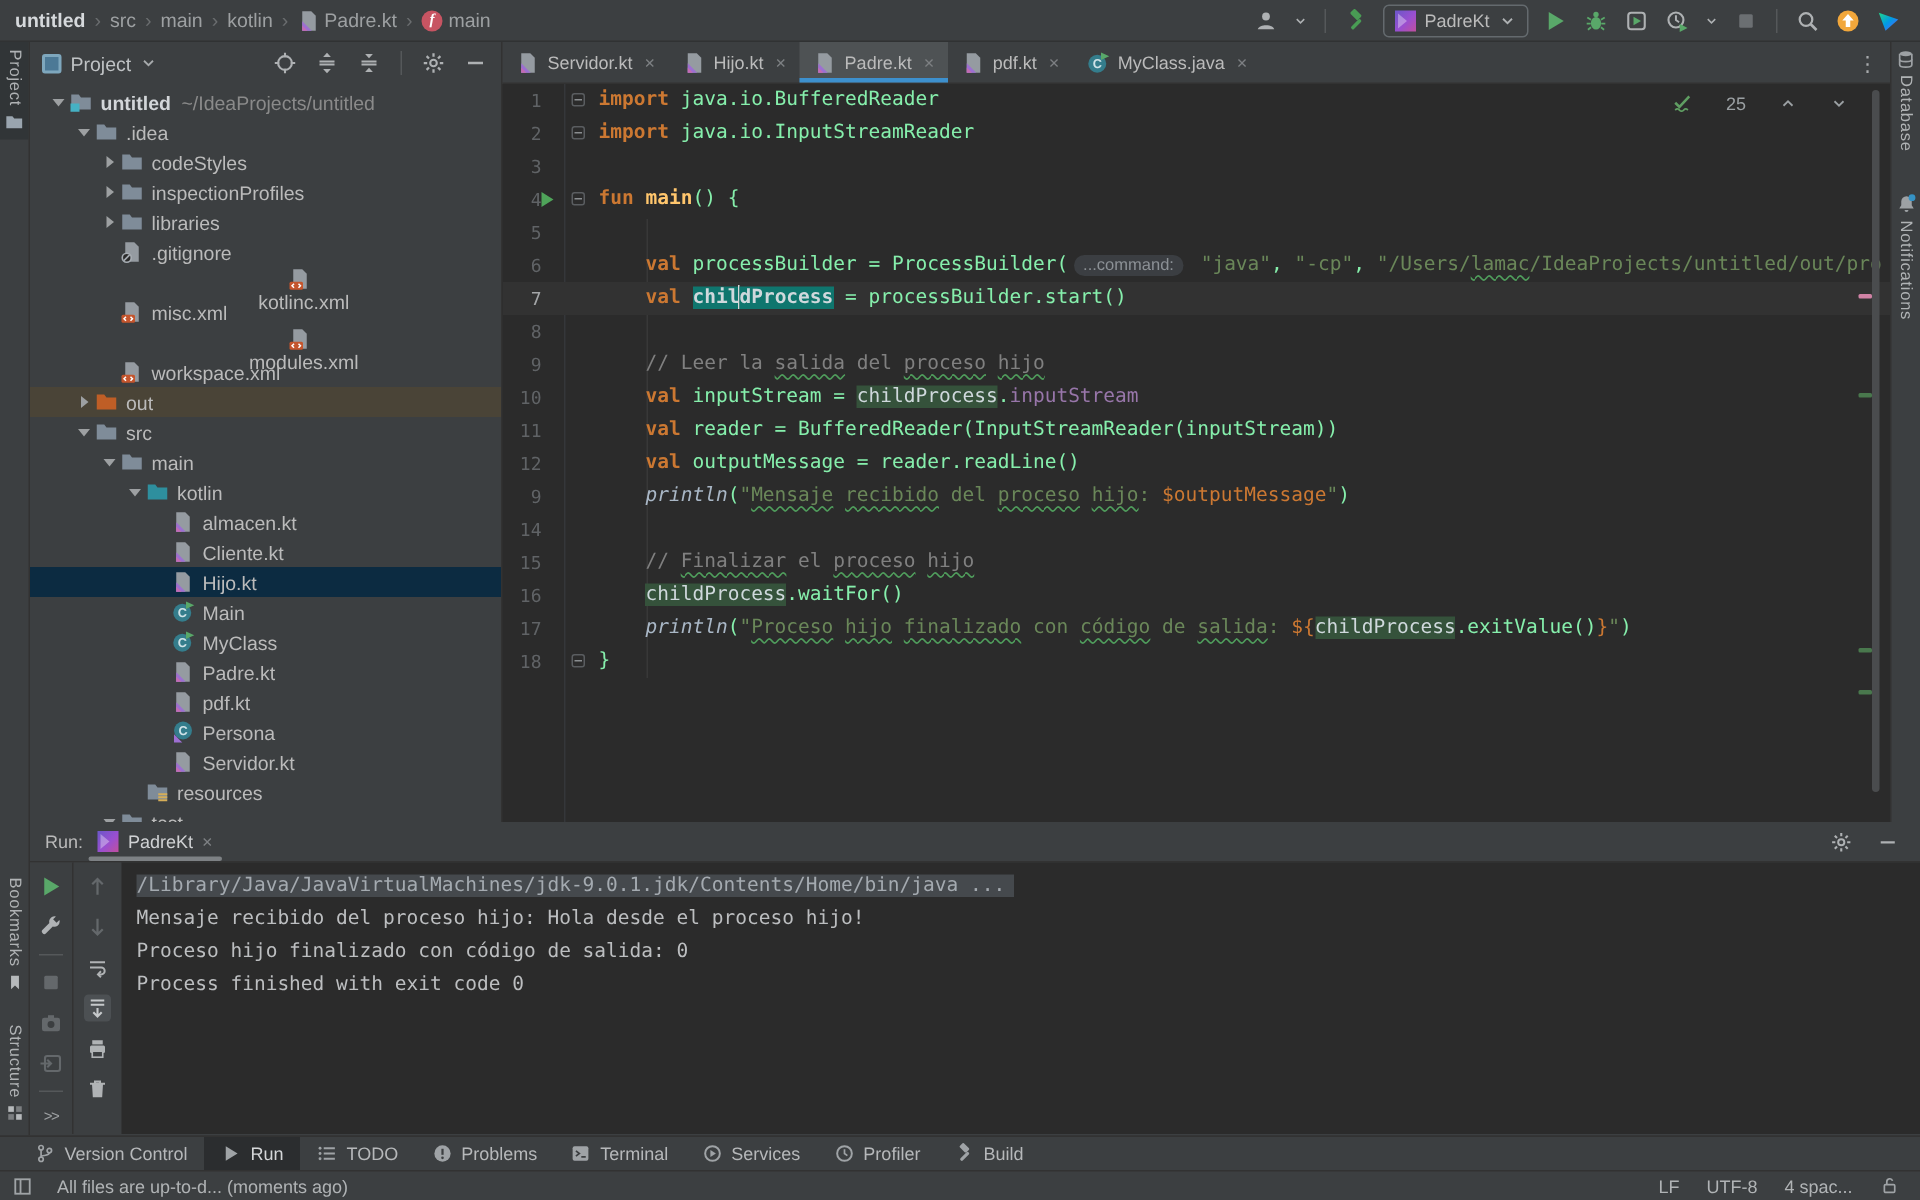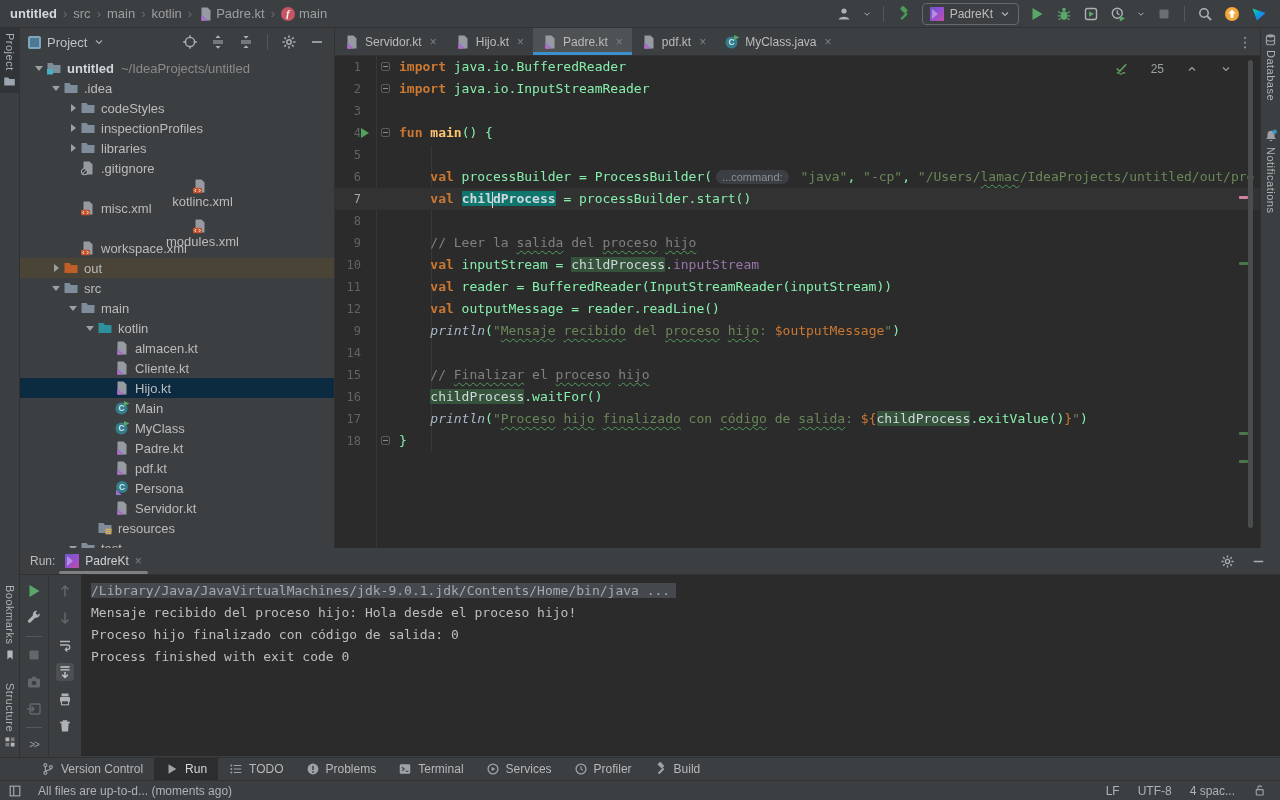--- a/index.html
+++ b/index.html
@@ -112,21 +112,21 @@
   .rci.dis { color:#64686b; }
   .rci.active { background:#4c5053; color:#c6c9cb; }
   .rc-div { width:16px; height:1px; background:#55585a; }
   #rmore { position:absolute; bottom:6px; font-size:10px; color:#9ea1a3; letter-spacing:-1px; }
   #console { flex:1; background:#2b2b2b; padding:5px 0 0 10px; overflow:hidden; }
   .conline { font:13px/22px "DejaVu Sans Mono", monospace; color:#bcbec0; white-space:pre; }
   .conline.sel span { background:#45494d; color:#a4aab0; padding-right:6px; }
 
   
   #toolbar-bottom { position:absolute; left:0; top:757px; width:1280px; height:23px; background:#3c3f41;
-    border-top:1px solid #323232; display:flex; align-items:stretch; padding-left:30px; }
+    border-top:1px solid #323232; display:flex; align-items:stretch; padding-left:12px; }
   .bbi { display:flex; align-items:center; gap:6px; padding:0 11px; font-size:12px; color:#b6b8ba; }
   .bbi .ic { color:#9fa3a6; }
   .bbi.active { background:#2b2d2f; color:#d5d7d9; }
   #statusbar { position:absolute; left:0; top:780px; width:1280px; height:20px; background:#3c3f41;
     border-top:1px solid #323232; display:flex; align-items:center; font-size:12px; color:#b0b3b5; }
   #sb-left { display:flex; align-items:center; gap:16px; padding-left:8px; }
   #sb-right { margin-left:auto; display:flex; align-items:center; gap:18px; padding-right:14px; }
 
   .kticon { width:14px; height:14px; flex:none; background:linear-gradient(135deg,#6b57c9,#9a4fd0 55%,#c14f9e);
     position:relative; }

